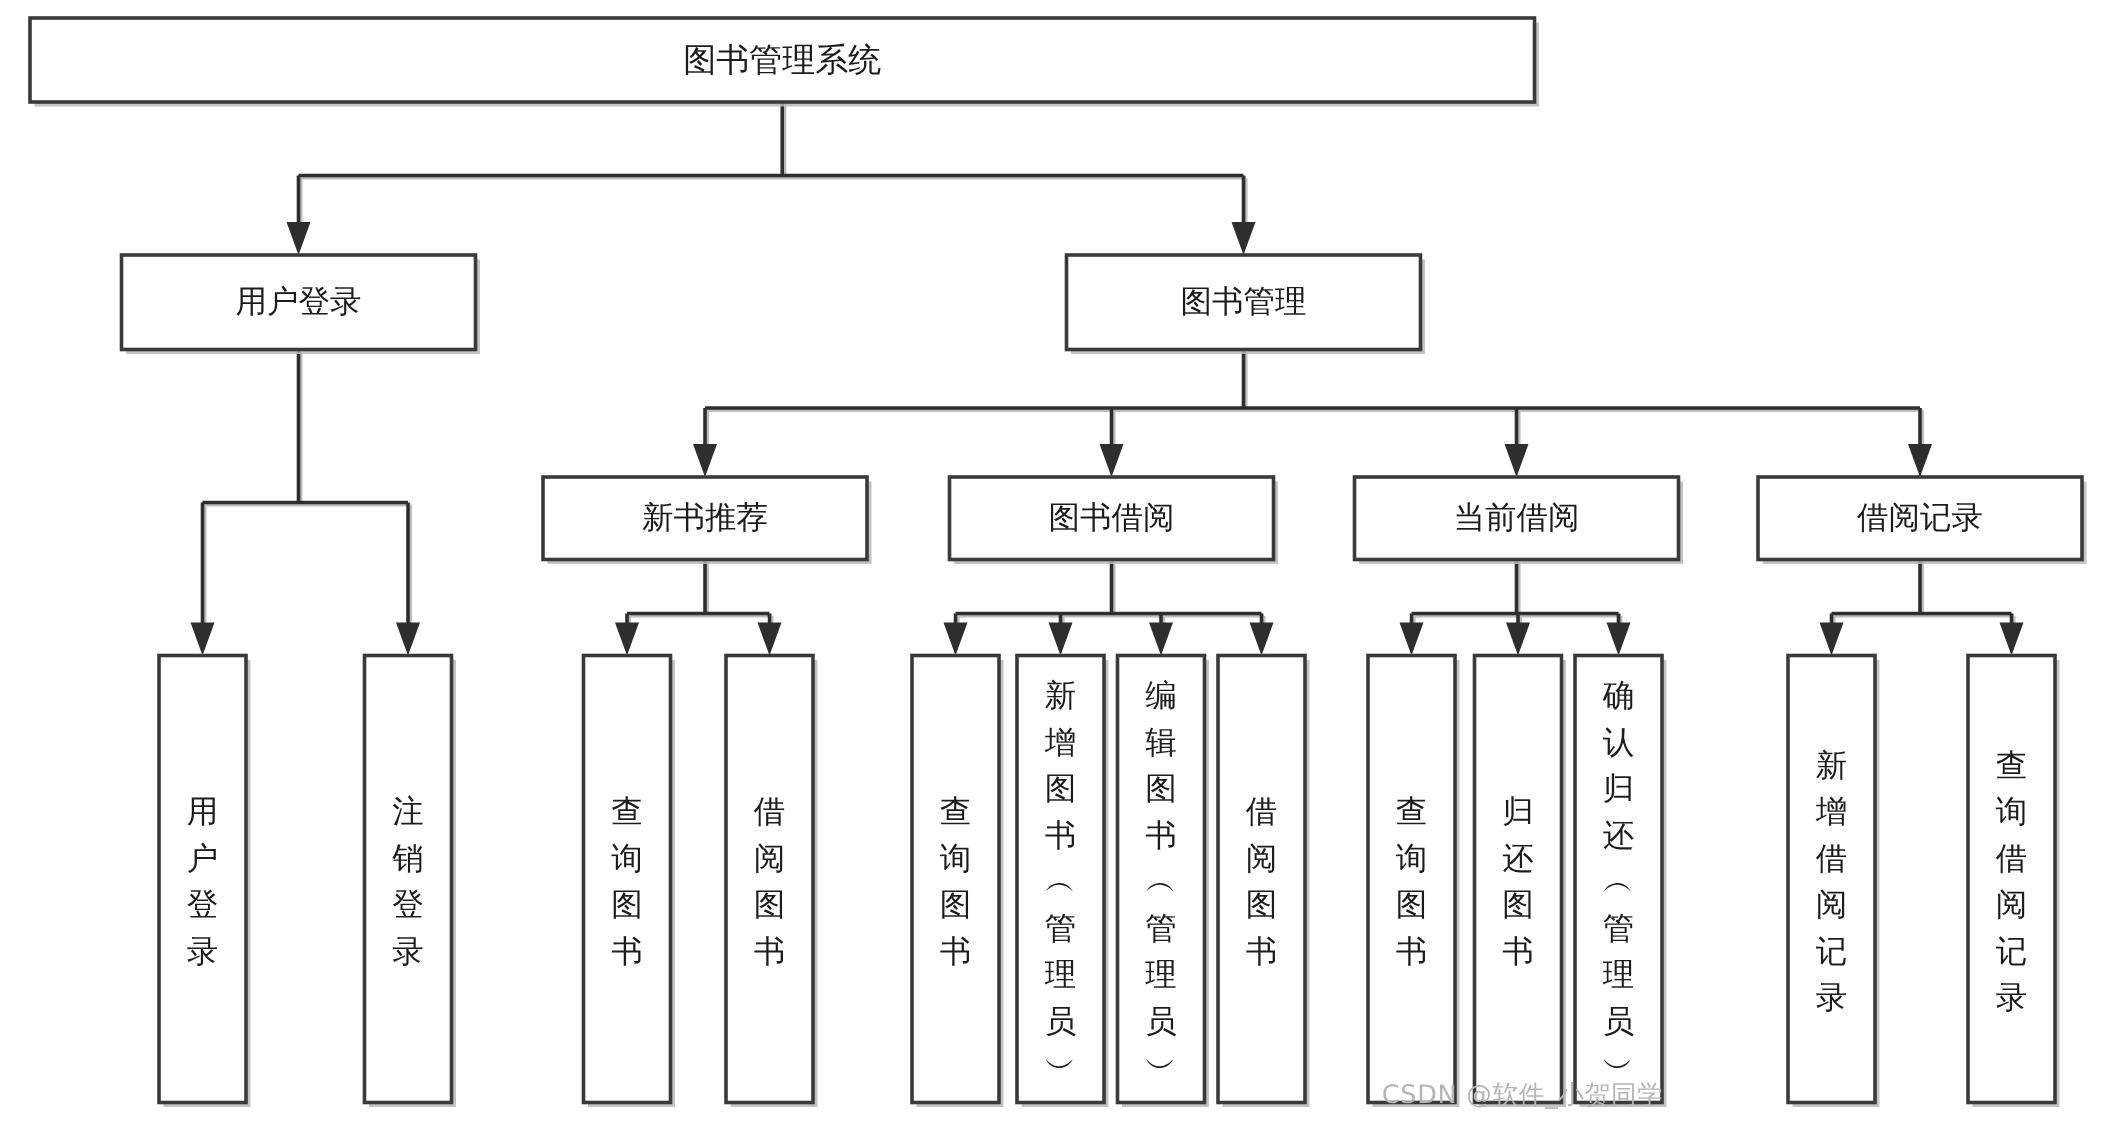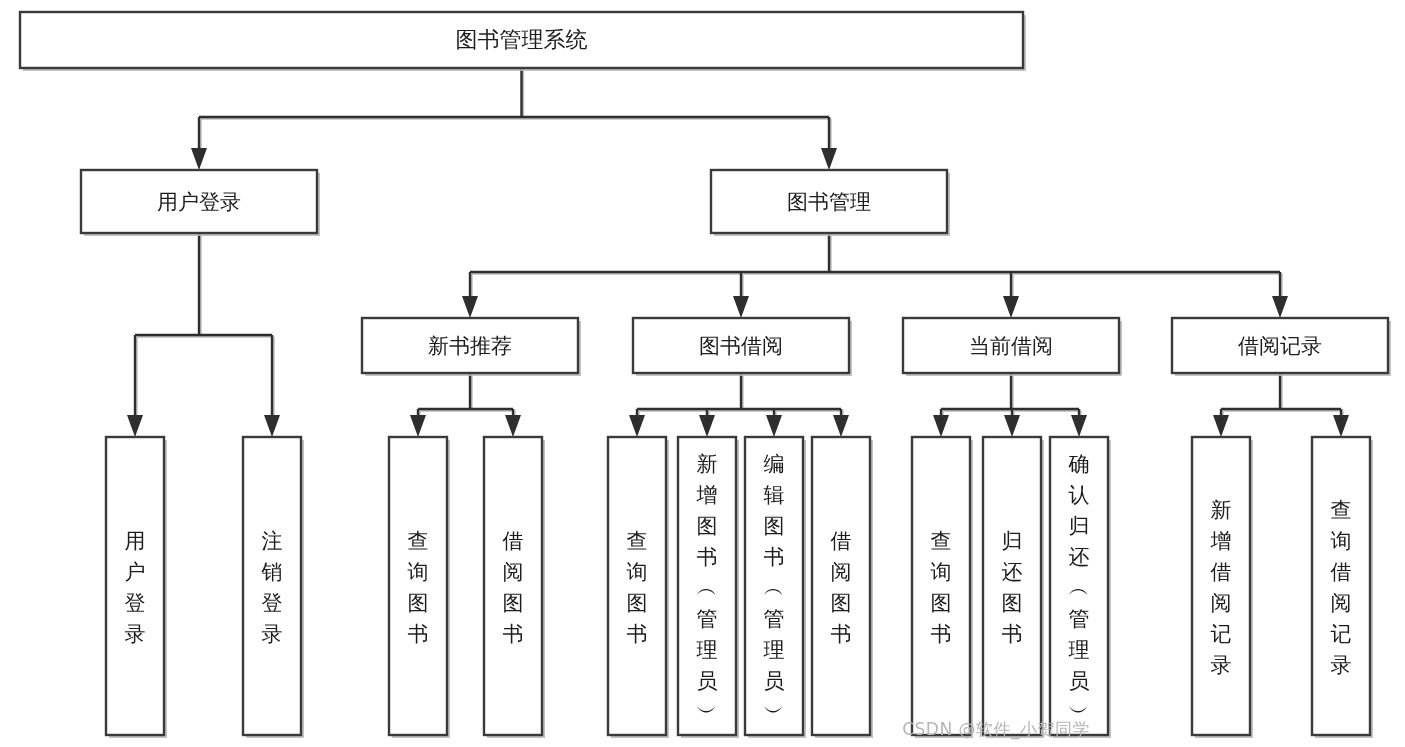--- a/index.html
+++ b/index.html
@@ -64,21 +64,21 @@
     font-family: "DejaVu Sans", "Liberation Sans", sans-serif;
     font-size: 21px;
     fill: #1c1c1c;
     text-anchor: middle;
   }
   .title-label {
     font-size: 22px;
   }
   .watermark {
     position: absolute;
-    right: 27px;
+    right: 8px;
     bottom: 6px;
     font-family: "DejaVu Sans", "Liberation Sans", sans-serif;
     font-size: 17px;
     color: #b6b6b6;
     letter-spacing: 0.5px;
     white-space: nowrap;
     user-select: none;
   }
 </style>
 </head>

